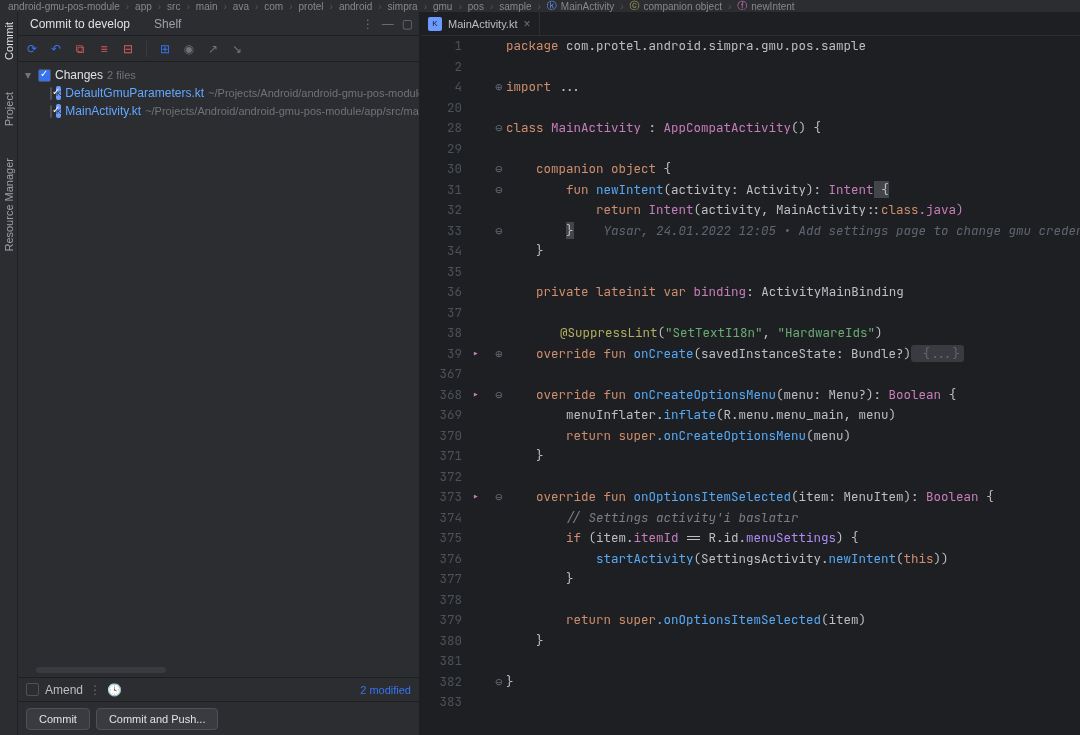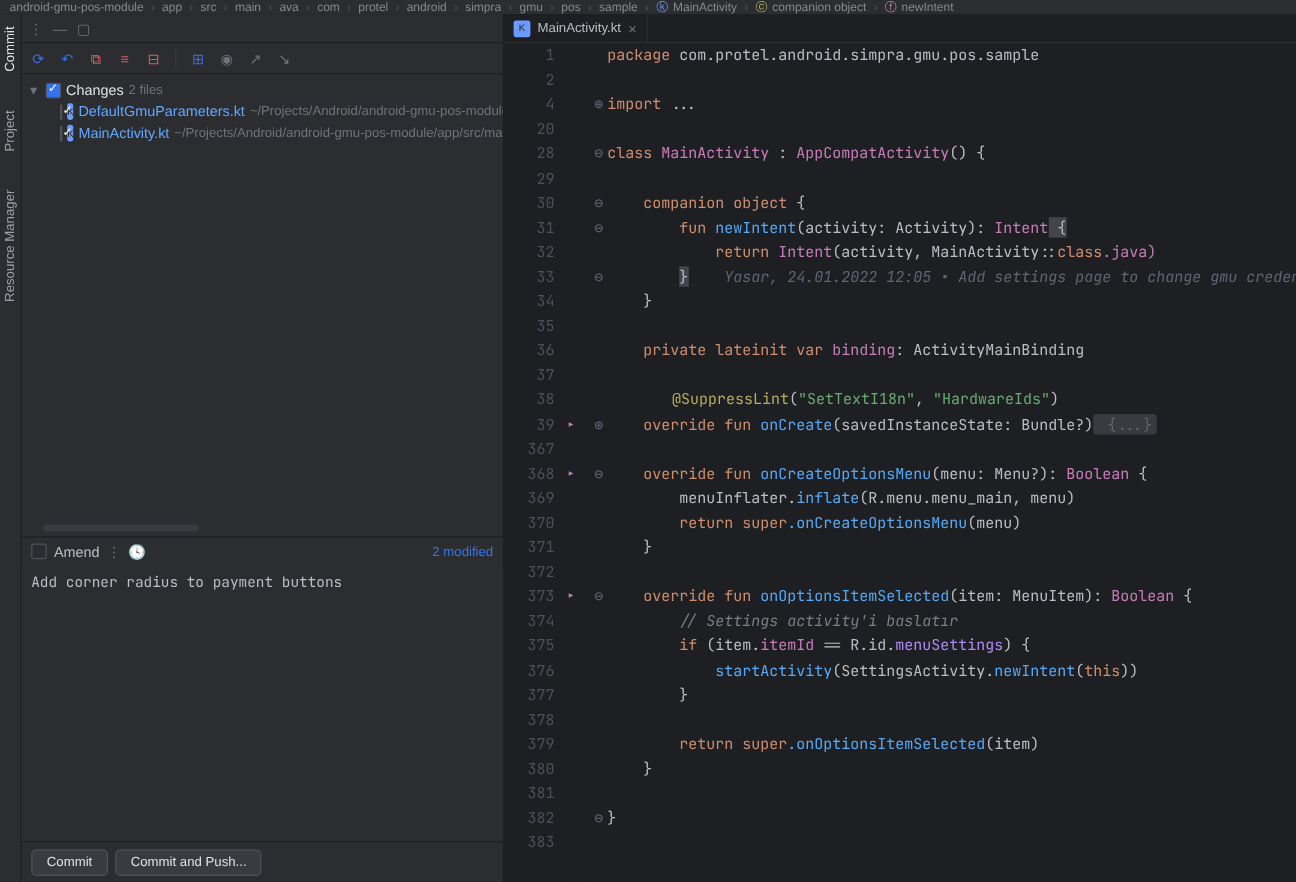--- a/index.html
+++ b/index.html
@@ -231,20 +231,24 @@
 
 <div class="main-layout">
   <div class="left-rail">
     <div class="rail-item active">Commit</div>
     <div class="rail-item">Project</div>
     <div class="rail-item">Resource Manager</div>
   </div>
 
   <div class="commit-panel">
     <div class="panel-tabs">
+      <div class="panel-tabs-left">
+        <div class="panel-tab active">Commit to develop</div>
+        <div class="panel-tab">Shelf</div>
+      </div>
       <div class="panel-tabs-right">
         <span class="wc">⋮</span>
         <span class="wc">—</span>
         <span class="wc">▢</span>
       </div>
     </div>
     <div class="toolbar">
       <span class="tb" style="color:#3574f0">⟳</span>
       <span class="tb" style="color:#3574f0">↶</span>
       <span class="tb" style="color:#db5c5c">⧉</span>
@@ -279,21 +283,20 @@
     <div class="scroll-stub"></div>
     <div class="amend-row">
       <div class="amend-left">
         <span class="chk-empty"></span>
         <span>Amend</span>
         <span class="wc">⋮</span>
         <span class="wc">🕓</span>
       </div>
       <span class="modlabel">2 modified</span>
     </div>
-    <textarea class="commit-msg" style="">Add corner radius to payment buttons</textarea>
     <div class="commit-buttons">
       <button class="btn">Commit</button>
       <button class="btn">Commit and Push...</button>
     </div>
   </div>
 
   <div class="editor-area">
     <div class="editor-tabs">
       <div class="editor-tab">
         <span class="file-icon">K</span>

